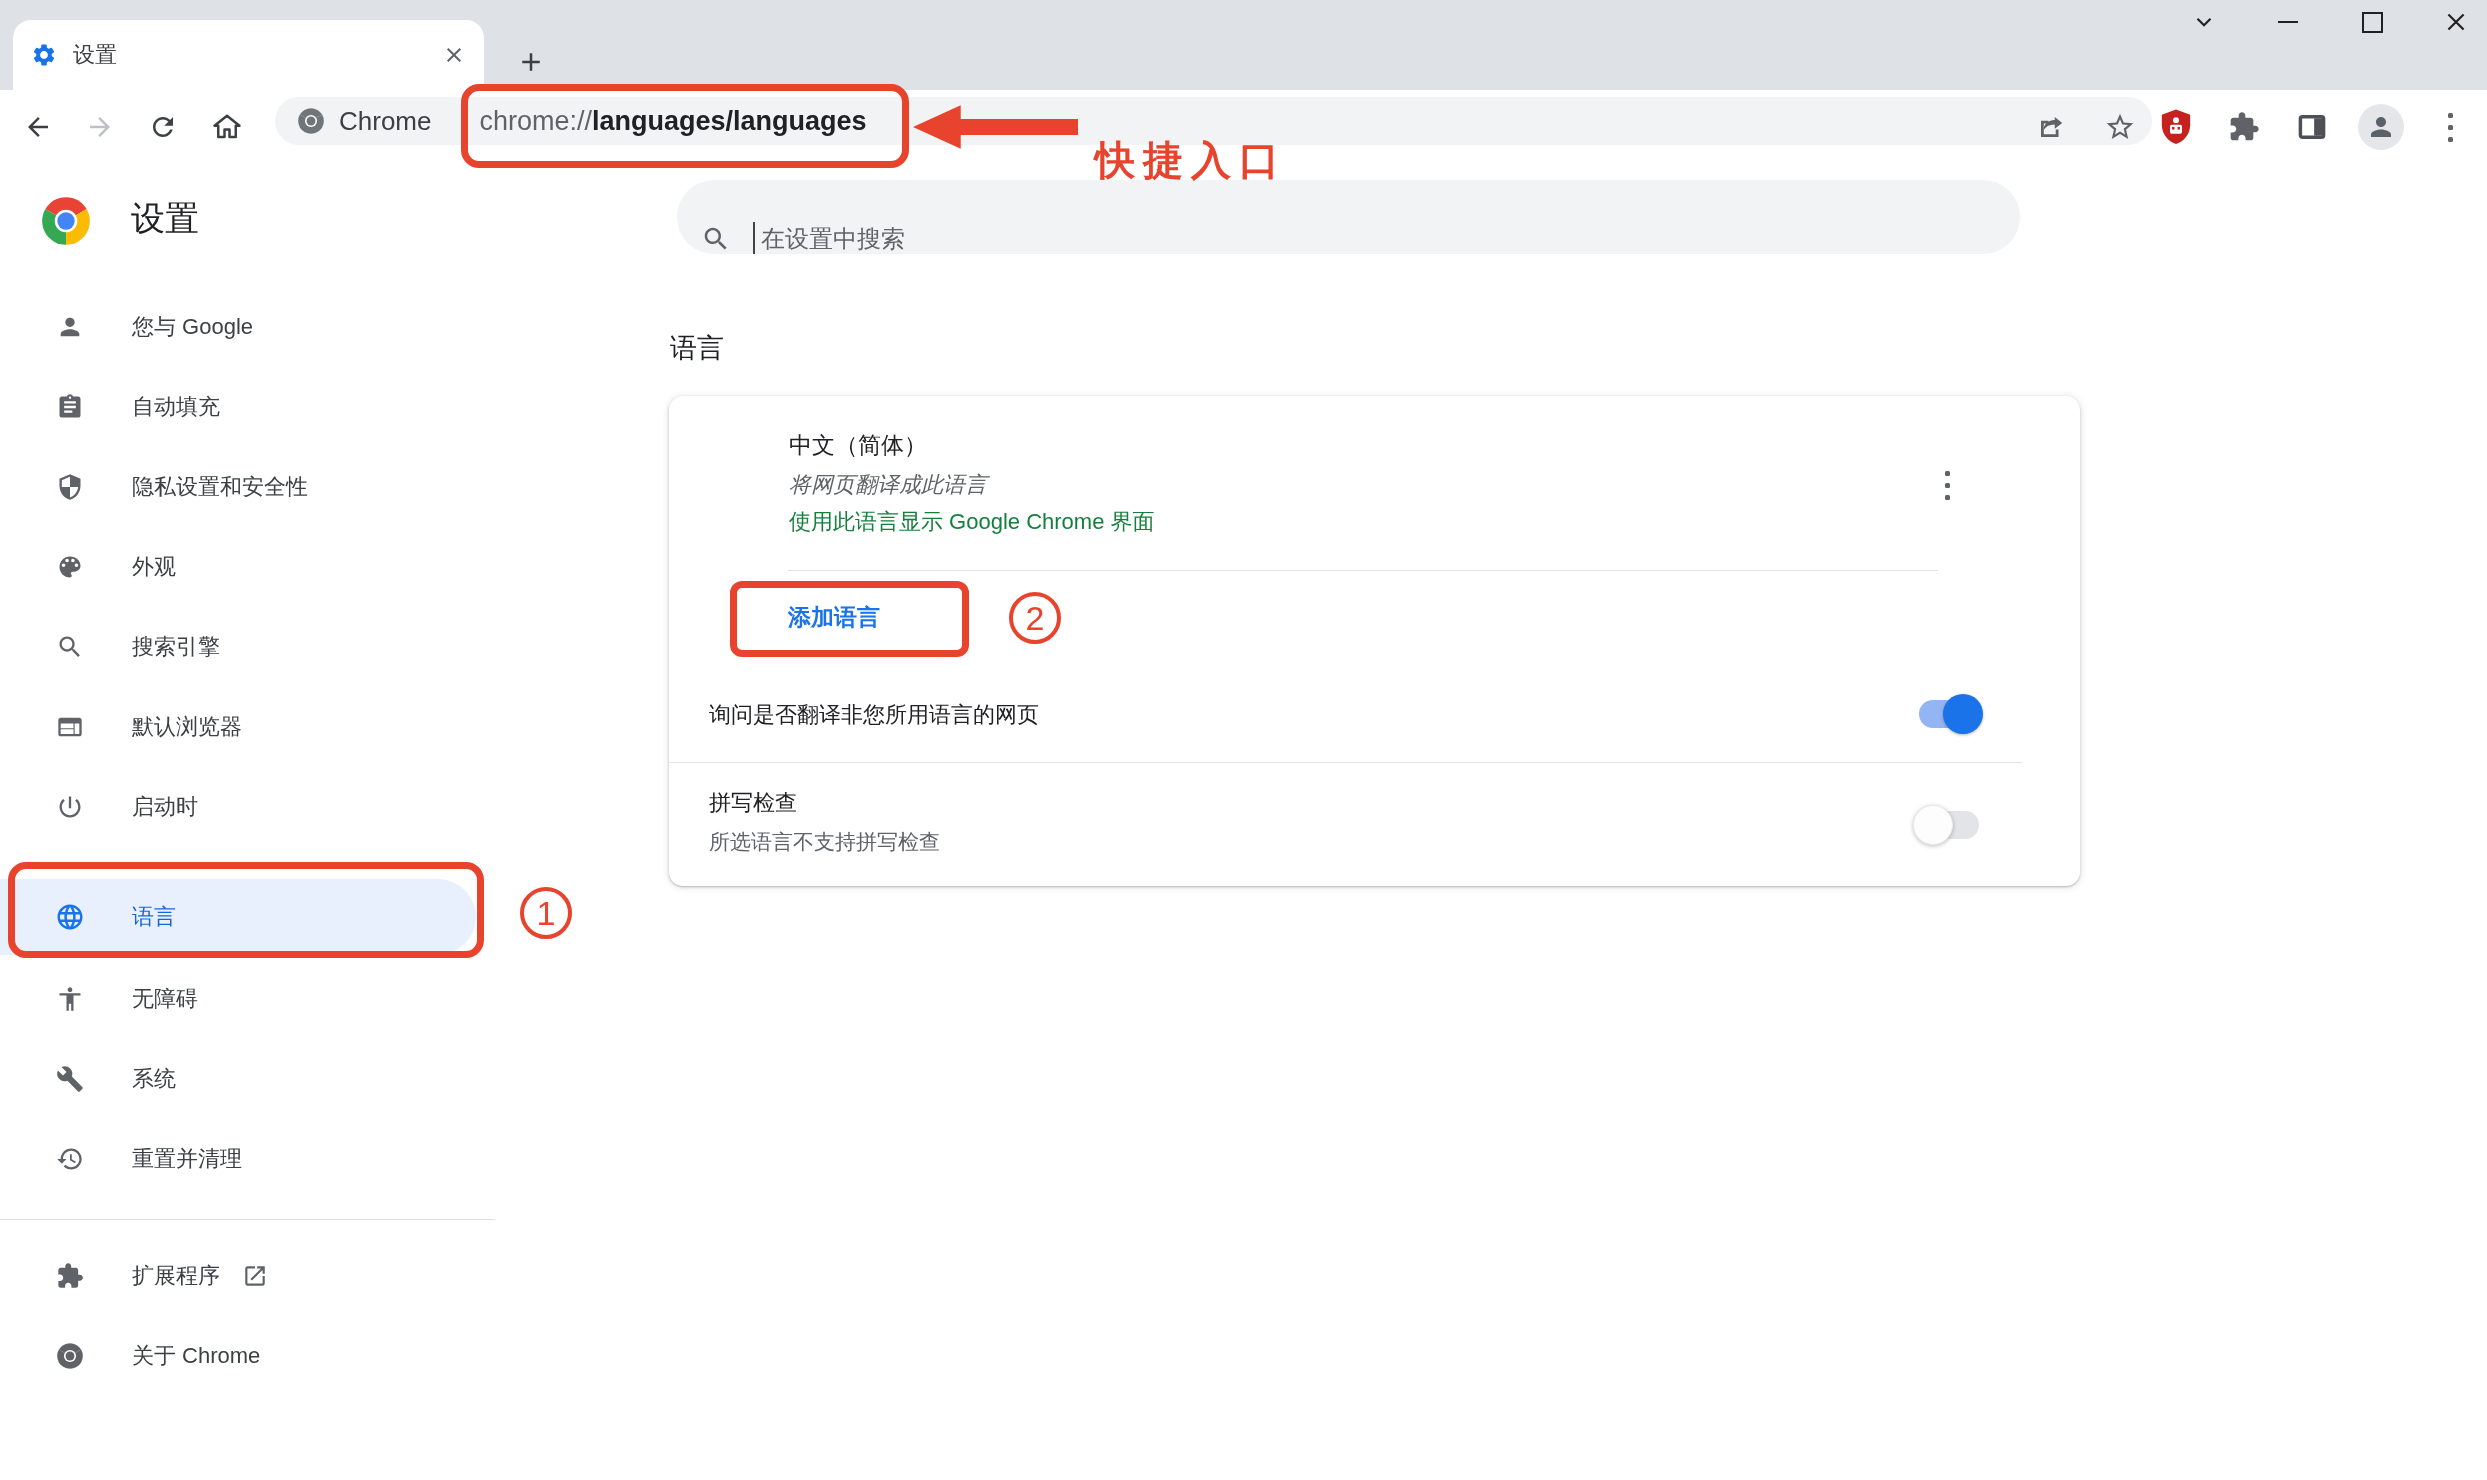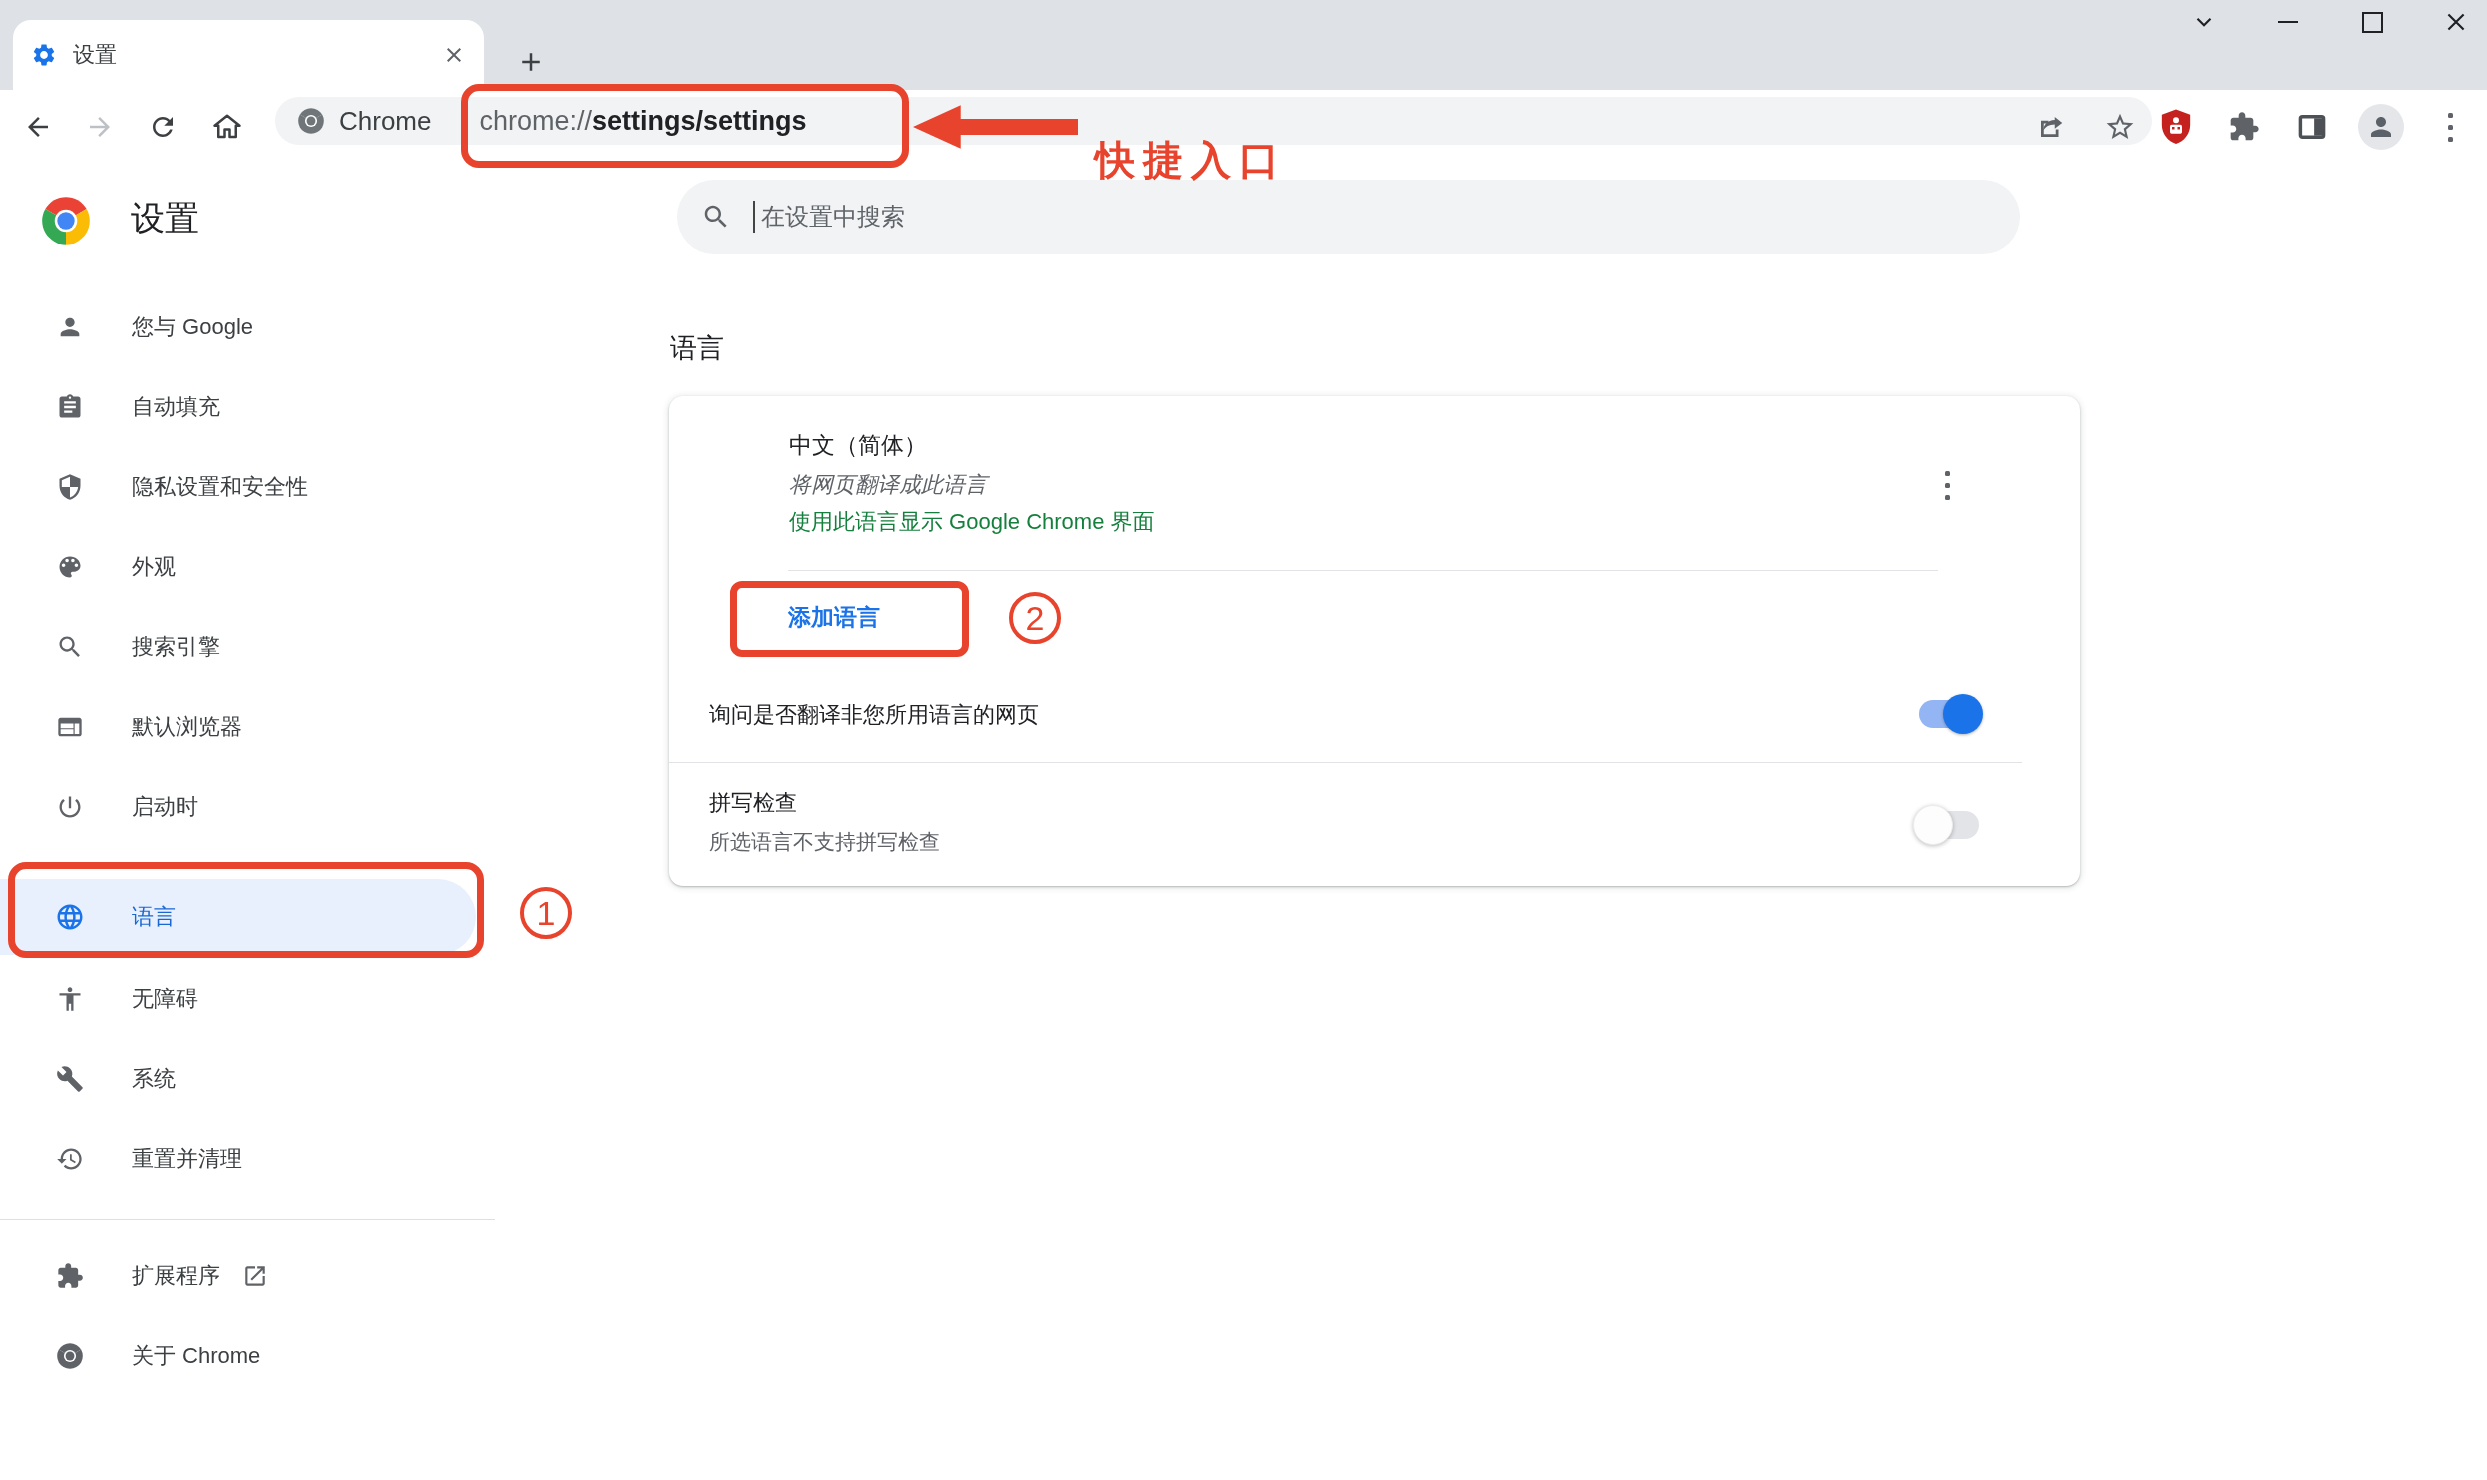--- a/index.html
+++ b/index.html
@@ -37,21 +37,21 @@
   .tb-ic{width:44px;height:44px;display:flex;align-items:center;justify-content:center;color:#5f6368;}
   .avatar{width:46px;height:46px;border-radius:50%;background:#e4e6ea;display:flex;align-items:center;justify-content:center;color:#5f6368;}
   .kebab{display:flex;flex-direction:column;gap:7px;align-items:center;}
   .kebab i{width:5px;height:5px;background:#5f6368;border-radius:1.5px;display:block;}
 
   
   .sheader{position:absolute;left:0;top:164px;width:2488px;height:124px;background:#fff;}
   .slogo{position:absolute;left:40px;top:31px;}
   .stitle{position:absolute;left:131px;top:32px;font-size:34px;color:#202124;}
   .ssearch{position:absolute;left:677px;top:16px;width:1343px;height:74px;border-radius:37px;background:#f1f3f4;
-           display:flex;align-items:center;padding:0 24px;box-sizing:border-box;}
+           display:flex;align-items:flex-end;padding:0 24px;box-sizing:border-box;}
   .ssearch .caret{width:2px;height:32px;background:#444;margin-left:22px;}
   .ssearch input{border:none;outline:none;background:transparent;font-size:24px;color:#3c4043;flex:1;margin-left:4px;
                  font-family:"Liberation Sans","DejaVu Sans",sans-serif;}
   .ssearch input::placeholder{color:#5f6368;opacity:1;}
 
   
   .sidebar{position:absolute;left:0;top:287px;width:498px;}
   .mi{height:80px;display:flex;align-items:center;padding-left:44px;box-sizing:border-box;color:#3c4043;}
   .mi .ic{width:52px;display:flex;justify-content:center;color:#5f6368;}
   .mi .lbl{margin-left:36px;font-size:22px;font-weight:500;white-space:nowrap;}
@@ -166,21 +166,21 @@
     <span class="omni-chrome-ic">
       <svg width="28" height="28" viewBox="0 0 48 48">
         <path fill="#70757a" d="M4.95 13 A22 22 0 0 1 43.05 13 L24 24 Z"></path>
         <path fill="#70757a" d="M4.95 13 A22 22 0 0 0 24 46 L24 24 Z"></path>
         <path fill="#70757a" d="M24 46 A22 22 0 0 0 43.05 13 L24 24 Z"></path>
         <circle cx="24" cy="24" r="10.4" fill="#fff"></circle>
         <circle cx="24" cy="24" r="7.6" fill="#70757a"></circle>
       </svg>
     </span>
     <span class="omni-chrome-label">Chrome</span>
-    <span class="omni-url"><span class="url-proto">chrome://</span><span class="url-path">settings/settings</span></span>
+    <span class="omni-url"><span class="url-proto">chrome://</span><span class="url-path">languages/languages</span></span>
     <span class="omni-right">
       <span>
         <svg width="30" height="30" viewBox="0 0 24 24" fill="#5f6368">
             <path d="M15 4l6 4.7L15 13.4V10c-4.6.1-7.2 1.6-9.2 5 .3-4.9 3.3-8.3 9.2-8.6V4z"></path>
             <path d="M4 7v13h14v-6h-2.2v3.8H6.2V9.2H10V7H4z"></path>
           </svg>
       </span>
       <span>
         <svg width="32" height="32" viewBox="0 0 24 24" fill="#5f6368">
             <path d="M22 9.24l-7.19-.62L12 2 9.19 8.63 2 9.24l5.46 4.73L5.82 21 12 17.27 18.18 21l-1.63-7.03L22 9.24zM12 15.4l-3.76 2.27 1-4.28-3.32-2.88 4.38-.38L12 6.1l1.71 4.04 4.38.38-3.32 2.88 1 4.28L12 15.4z"></path>

